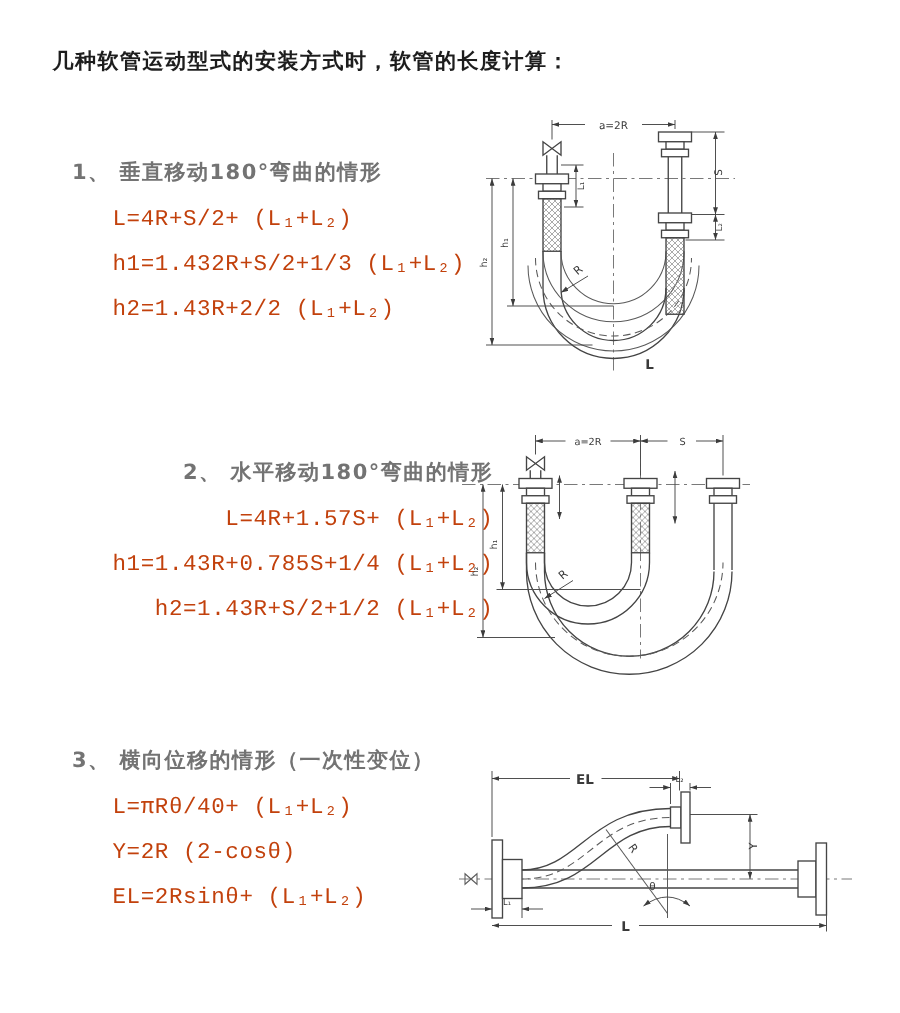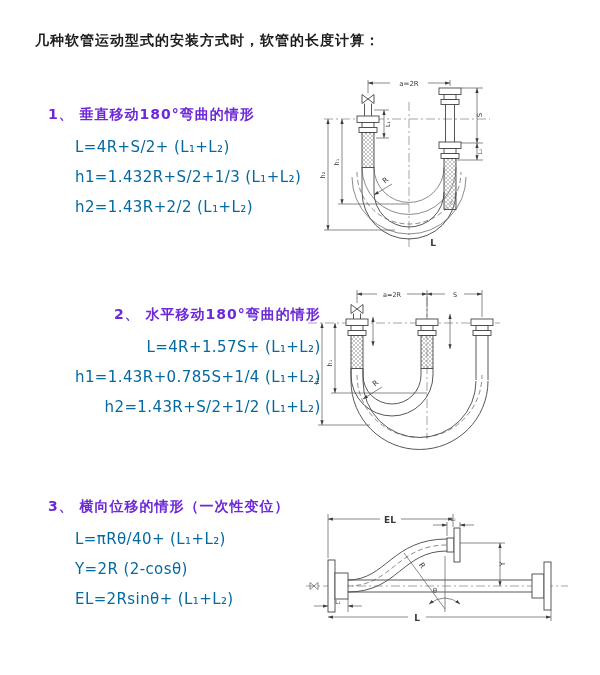--- a/index.html
+++ b/index.html
@@ -5,22 +5,22 @@
   html,body{margin:0;padding:0;}
   body{
     width:600px;height:675px;position:relative;background:#ffffff;
     font-family:"DejaVu Sans",sans-serif;color:#222;overflow:hidden;
   }
   .page-title{
     position:absolute;left:35px;top:22px;font-size:14px;font-weight:600;
     letter-spacing:1px;color:#1d1d1d;white-space:nowrap;margin-top:10px;
   }
   .section{position:absolute;left:48px;}
-  .sec-heading{font-size:14px;font-weight:600;color:#6d28d9;letter-spacing:1px;margin-bottom:8px;white-space:nowrap;}
-  .formula{font-size:15px;color:#0369a1;line-height:30px;padding-left:27px;letter-spacing:0.4px;white-space:nowrap;}
+  .sec-heading{font-size:14px;font-weight:600;color:#737373;letter-spacing:1px;margin-bottom:8px;white-space:nowrap;}
+  .formula{font-size:15px;color:#c2410c;line-height:30px;padding-left:27px;letter-spacing:0.4px;white-space:nowrap;font-family:Liberation Mono, monospace;}
   .diag{position:absolute;}
   svg text{font-family:"DejaVu Sans",sans-serif;fill:#3a3a3a;}
   .geo{stroke:#454545;stroke-width:0.9;fill:none;}
   .geo-thin{stroke:#5a5a5a;stroke-width:0.7;fill:none;}
   .dash{stroke:#5a5a5a;stroke-width:0.7;fill:none;stroke-dasharray:5 3;}
   .cl{stroke:#6a6a6a;stroke-width:0.6;fill:none;stroke-dasharray:9 3 2 3;}
   .dim{stroke:#4a4a4a;stroke-width:0.65;fill:none;}
   .fit{fill:#ffffff;stroke:#454545;stroke-width:0.9;}
   .braid{fill:url(#braid);stroke:#454545;stroke-width:0.9;}
 </style>

